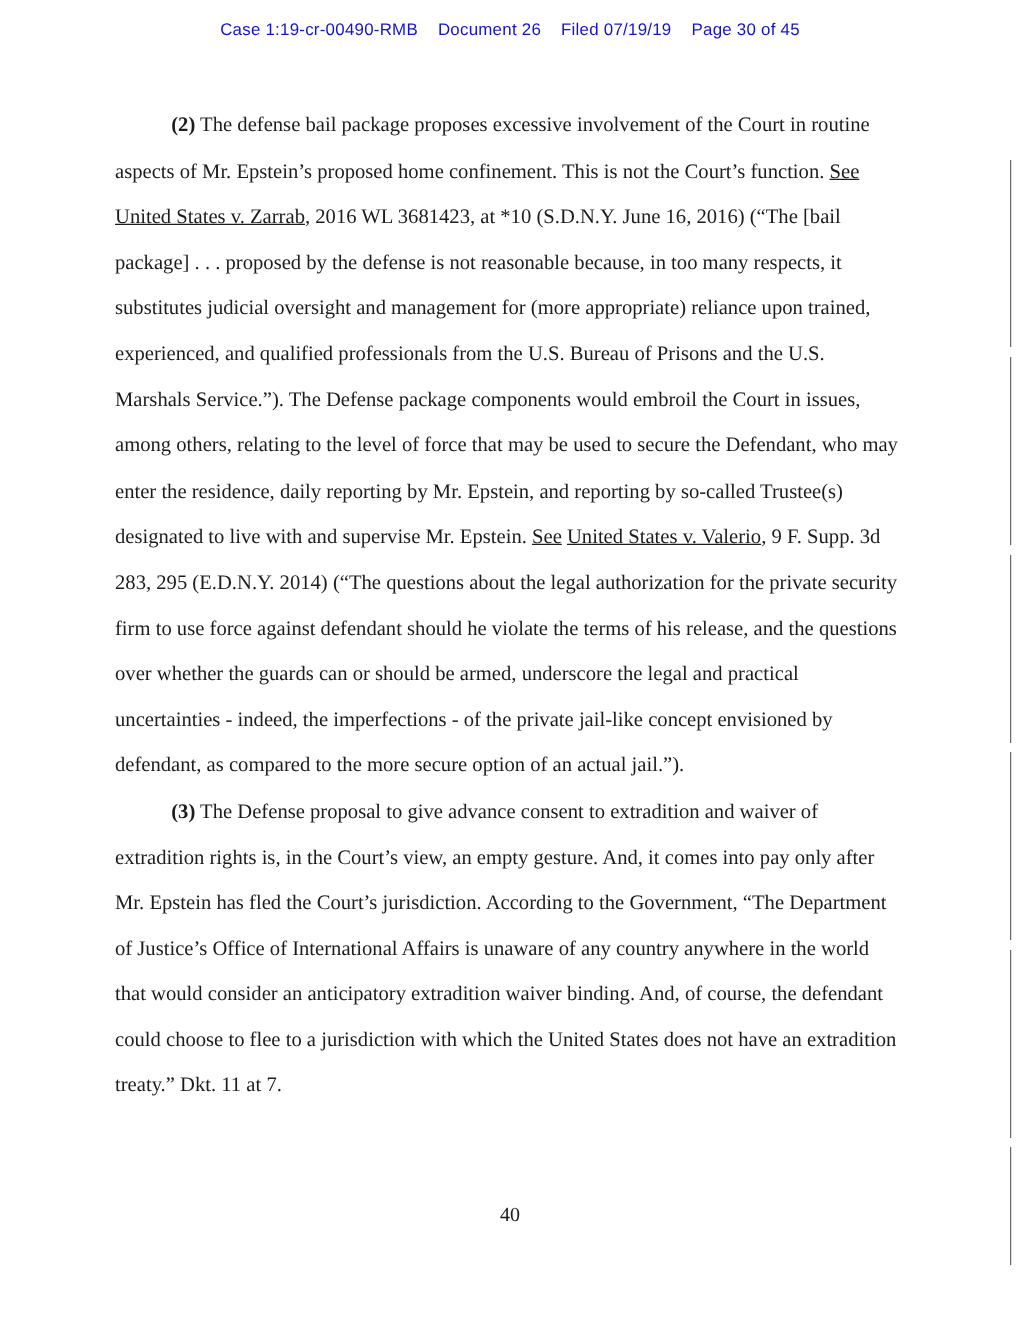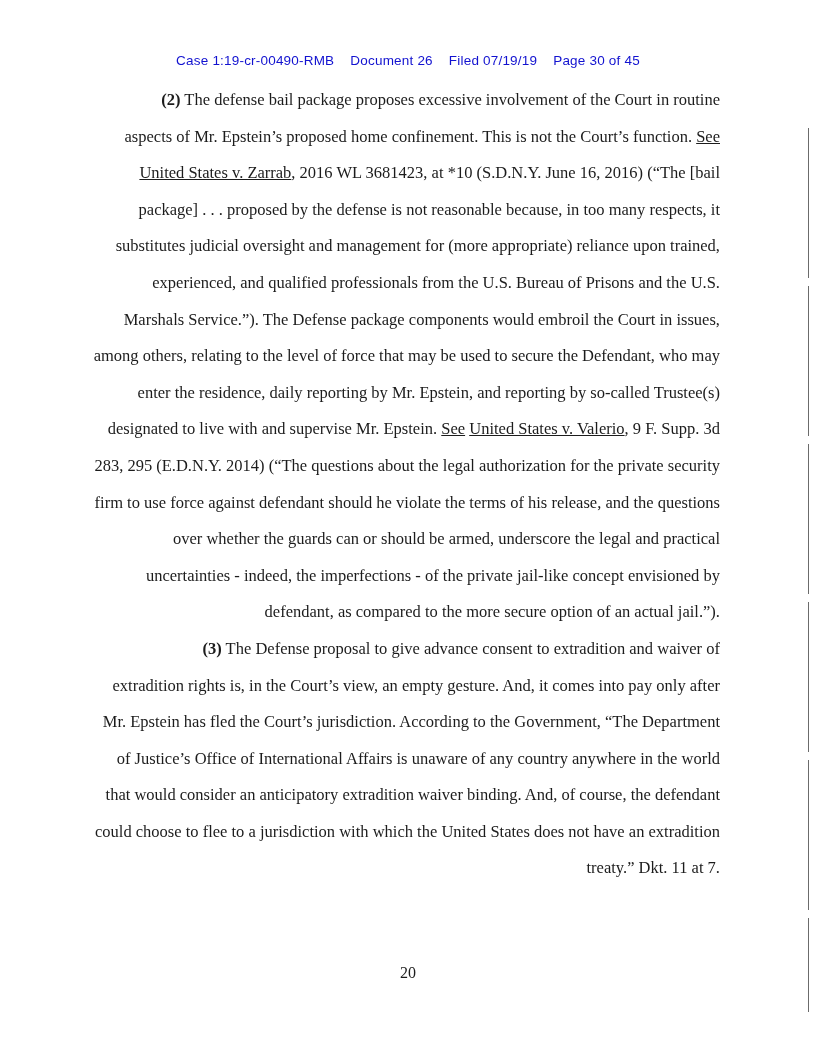--- a/index.html
+++ b/index.html
@@ -18,32 +18,31 @@
   .stamp {
     position: absolute;
     top: 16px; left: 0;
     width: 100%;
     display: flex;
     justify-content: center;
     gap: 16px;
     font-family: "Liberation Sans", sans-serif;
     font-size: 13.5px;
     letter-spacing: 0.2px;
-    margin-top: 37px;
   }
   .body-text {
     position: absolute;
     top: 82px; left: 92px;
     width: 628px;
     font-size: 16.5px;
     line-height: 36.6px;
     color: #1c1c1c;
     text-align: left;
   }
-  .para { text-indent: 45px; margin: 0; text-align: right; }
+  .para { text-indent: 45px; margin: 0; }
   .bold { font-weight: bold; }
   .underline { text-decoration: underline; }
   .page-number {
     position: absolute;
     top: 964px; left: 0;
     width: 100%;
     text-align: center;
     font-size: 16px;
     color: #1c1c1c;
   }
@@ -69,17 +68,17 @@
     <span>Document 26</span>
     <span>Filed 07/19/19</span>
     <span>Page 30 of 45</span>
   </div>
 
   <div class="body-text">
       <p class="para"><span class="bold">(2)</span><span> The defense bail package proposes excessive involvement of the Court in routine aspects of Mr. Epstein’s proposed home confinement. This is not the Court’s function. </span><span class="underline">See</span><span> </span><span class="underline">United States v. Zarrab</span><span>, 2016 WL 3681423, at *10 (S.D.N.Y. June 16, 2016) (“The [bail package] . . . proposed by the defense is not reasonable because, in too many respects, it substitutes judicial oversight and management for (more appropriate) reliance upon trained, experienced, and qualified professionals from the U.S. Bureau of Prisons and the U.S. Marshals Service.”). The Defense package components would embroil the Court in issues, among others, relating to the level of force that may be used to secure the Defendant, who may enter the residence, daily reporting by Mr. Epstein, and reporting by so-called Trustee(s) designated to live with and supervise Mr. Epstein. </span><span class="underline">See</span><span> </span><span class="underline">United States v. Valerio</span><span>, 9 F. Supp. 3d 283, 295 (E.D.N.Y. 2014) (“The questions about the legal authorization for the private security firm to use force against defendant should he violate the terms of his release, and the questions over whether the guards can or should be armed, underscore the legal and practical uncertainties - indeed, the imperfections - of the private jail-like concept envisioned by defendant, as compared to the more secure option of an actual jail.”).</span></p>
       <p class="para"><span class="bold">(3)</span><span> The Defense proposal to give advance consent to extradition and waiver of extradition rights is, in the Court’s view, an empty gesture. And, it comes into pay only after Mr. Epstein has fled the Court’s jurisdiction. According to the Government, “The Department of Justice’s Office of International Affairs is unaware of any country anywhere in the world that would consider an anticipatory extradition waiver binding. And, of course, the defendant could choose to flee to a jurisdiction with which the United States does not have an extradition treaty.” Dkt. 11 at 7.</span></p>
     </div>
 
-  <div class="page-number">20</div>
+  <div class="page-number">40</div>
 
   <div class="scan-line"></div>
 
 </div>
 
 </body></html>

